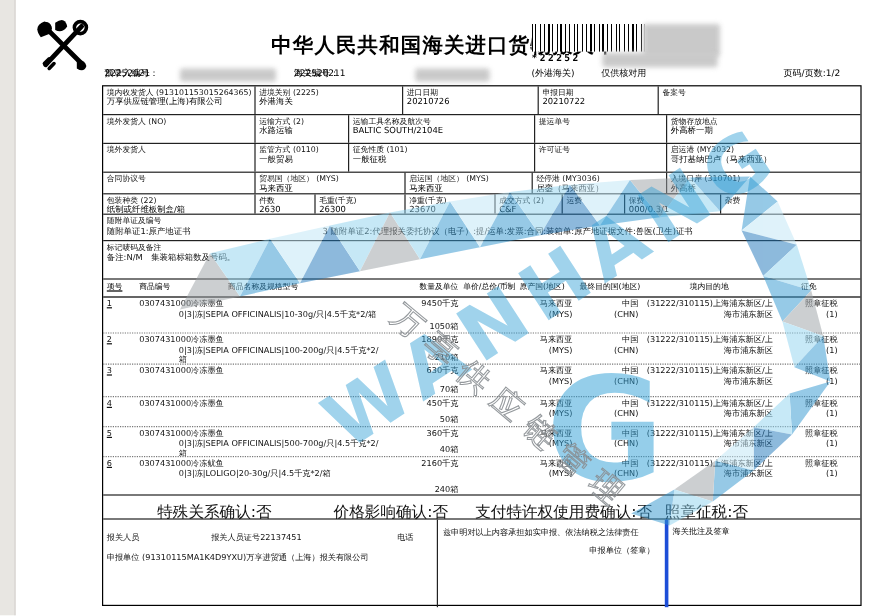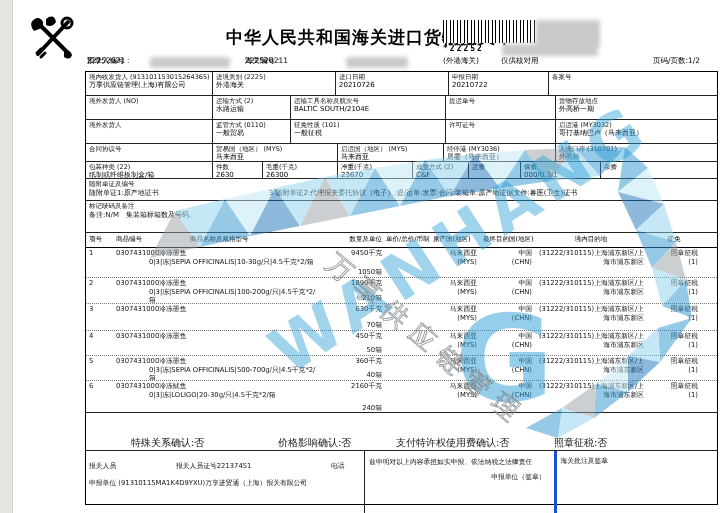--- a/index.html
+++ b/index.html
@@ -37,29 +37,29 @@
   
   .g-head{display:flex;height:15px;border-bottom:1.5px solid #000;box-sizing:border-box;font-size:6.5px;line-height:13px;color:#000;}
   .g-head div{box-sizing:border-box;overflow:hidden;white-space:nowrap;}
   .g-items{height:165px;box-sizing:border-box;border-bottom:1px solid #222;}
   .g-row{display:flex;border-bottom:1px dotted #777;box-sizing:border-box;}
   .g-row:last-of-type{border-bottom:none;}
   .g-items .g-row:nth-of-type(1){height:30px;} .g-items .g-row:nth-of-type(2){height:26px;}
   .g-items .g-row:nth-of-type(3){height:27px;} .g-items .g-row:nth-of-type(4){height:25px;}
   .g-items .g-row:nth-of-type(5){height:25px;} .g-items .g-row:nth-of-type(6){height:32px;}
   .gc{box-sizing:border-box;overflow:hidden;font-size:6.8px;line-height:8.5px;padding-top:1px;}
-  .w-no{width:18px;padding-left:3px;} .w-goods{width:217px;} .w-qty{width:65px;} .w-price{width:47px;}
+  .w-no{width:18px;padding-left:3px;text-decoration:underline;} .w-goods{width:217px;} .w-qty{width:65px;} .w-price{width:47px;}
   .w-origin{width:50px;} .w-final{width:55px;} .w-dest{width:106px;} .w-duty{width:60px;}
   .gc-goods .g-code{padding-left:12px;white-space:nowrap;}
   .gc-goods .g-spec{margin-left:45px;width:168px;word-break:break-all;}
   .gc-qty{display:flex;flex-direction:column;justify-content:space-between;text-align:right;padding-right:4px;padding-bottom:1px;}
   .gc-origin,.gc-final,.gc-duty{text-align:right;padding-right:6px;}
   .gc-dest{text-align:right;word-break:break-all;}
   
-  .confirm{position:relative;height:20px;border-bottom:1px solid #222;box-sizing:border-box;font-size:10px;margin-top:18px;}
+  .confirm{position:relative;height:20px;border-bottom:1px solid #222;box-sizing:border-box;font-size:13px;}
   .confirm span{position:absolute;top:5px;white-space:nowrap;}
   .cf1{left:45px;} .cf2{left:192px;} .cf3{left:310px;} .cf4{left:468px;}
   .footer{display:flex;height:73px;box-sizing:border-box;}
   .f-left{width:280px;border-right:1px solid #222;position:relative;box-sizing:border-box;font-size:6.8px;}
   .f-left span{position:absolute;white-space:nowrap;}
   .fl-a{left:3px;top:10px;} .fl-b{left:90px;top:10px;} .fl-c{left:245px;top:10px;}
   .fl-d{left:3px;top:27px;}
   .f-mid{width:192px;border-right:3px solid #1d4ed8;position:relative;box-sizing:border-box;font-size:6.8px;}
   .fm-st{position:absolute;left:4px;top:6px;white-space:nowrap;}
   .fm-sig{position:absolute;right:8px;top:21px;white-space:nowrap;}

